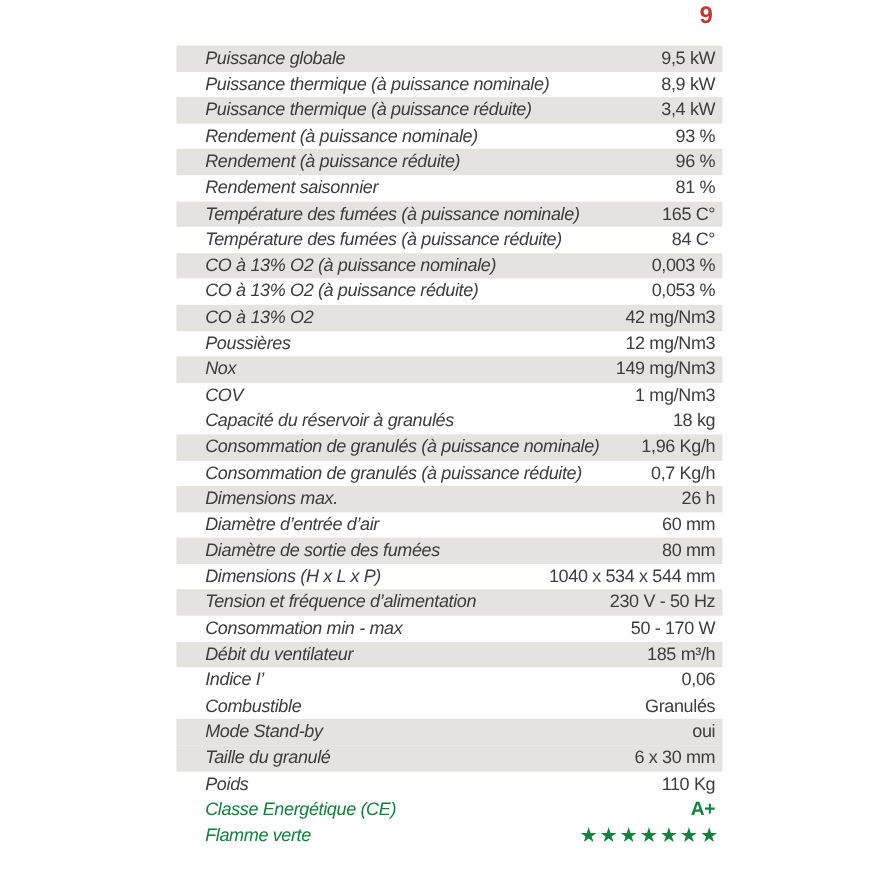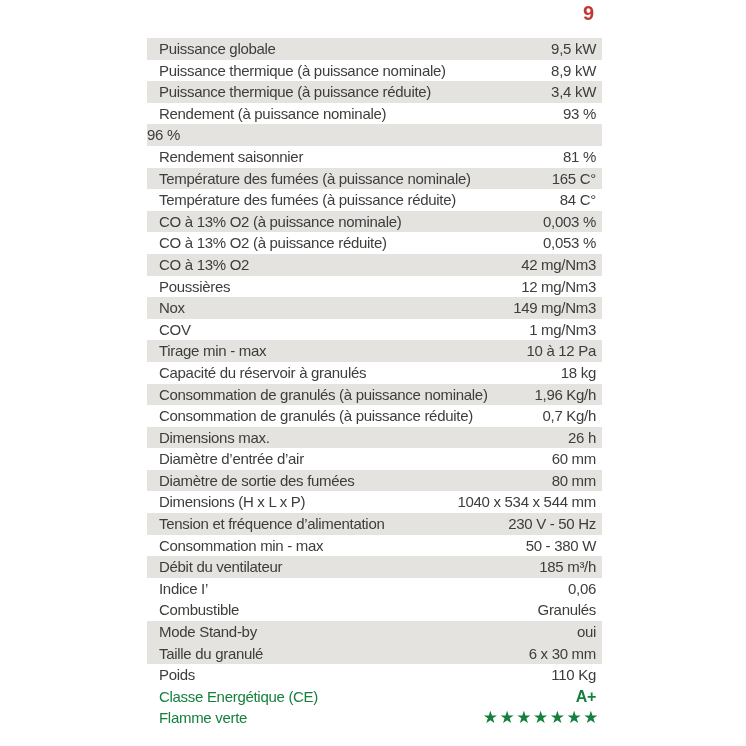--- a/index.html
+++ b/index.html
@@ -37,22 +37,23 @@
     align-items: center;
     height: 21.6px;
     font-size: 15px;
     letter-spacing: -0.3px;
     line-height: 21.6px;
   }
   .row.shaded {
     background: #e4e3df;
   }
   .row .label {
-    padding-left: 12px;
+    padding-left: 24px;
     white-space: nowrap;
+    font-style: italic;
   }
   .row .value {
     padding-right: 6px;
     white-space: nowrap;
     text-align: center;
   }
   .row.green {
     color: #15803d;
   }
   .row.green .value {
@@ -86,20 +87,21 @@
     <span class="label">Puissance thermique (à puissance réduite)</span>
     <span class="value">3,4 kW</span>
   </div>
 
   <div class="row">
     <span class="label">Rendement (à puissance nominale)</span>
     <span class="value">93 %</span>
   </div>
 
   <div class="row shaded">
+    <span class="label">Rendement (à puissance réduite)</span>
     <span class="value">96 %</span>
   </div>
 
   <div class="row">
     <span class="label">Rendement saisonnier</span>
     <span class="value">81 %</span>
   </div>
 
   <div class="row shaded">
     <span class="label">Température des fumées (à puissance nominale)</span>
@@ -134,24 +136,20 @@
   <div class="row shaded">
     <span class="label">Nox</span>
     <span class="value">149 mg/Nm3</span>
   </div>
 
   <div class="row">
     <span class="label">COV</span>
     <span class="value">1 mg/Nm3</span>
   </div>
 
-  <div class="row shaded">
-    <span class="label">Tirage min - max</span>
-    <span class="value">10 à 12 Pa</span>
-  </div>
 
   <div class="row">
     <span class="label">Capacité du réservoir à granulés</span>
     <span class="value">18 kg</span>
   </div>
 
   <div class="row shaded">
     <span class="label">Consommation de granulés (à puissance nominale)</span>
     <span class="value">1,96 Kg/h</span>
   </div>
@@ -181,21 +179,21 @@
     <span class="value">1040 x 534 x 544 mm</span>
   </div>
 
   <div class="row shaded">
     <span class="label">Tension et fréquence d’alimentation</span>
     <span class="value">230 V - 50 Hz</span>
   </div>
 
   <div class="row">
     <span class="label">Consommation min - max</span>
-    <span class="value">50 - 380 W</span>
+    <span class="value">50 - 170 W</span>
   </div>
 
   <div class="row shaded">
     <span class="label">Débit du ventilateur</span>
     <span class="value">185 m³/h</span>
   </div>
 
   <div class="row">
     <span class="label">Indice I’</span>
     <span class="value">0,06</span>

